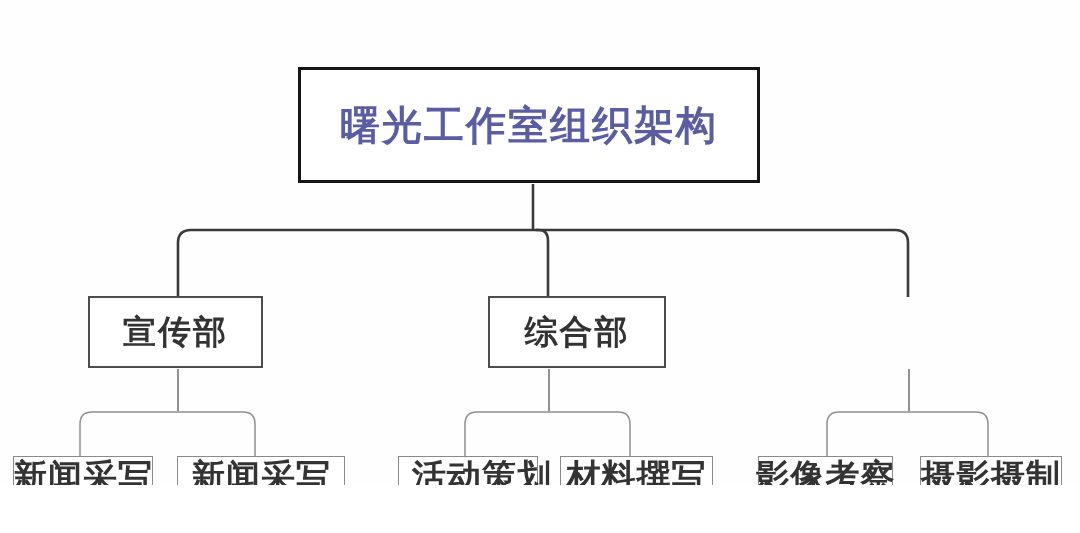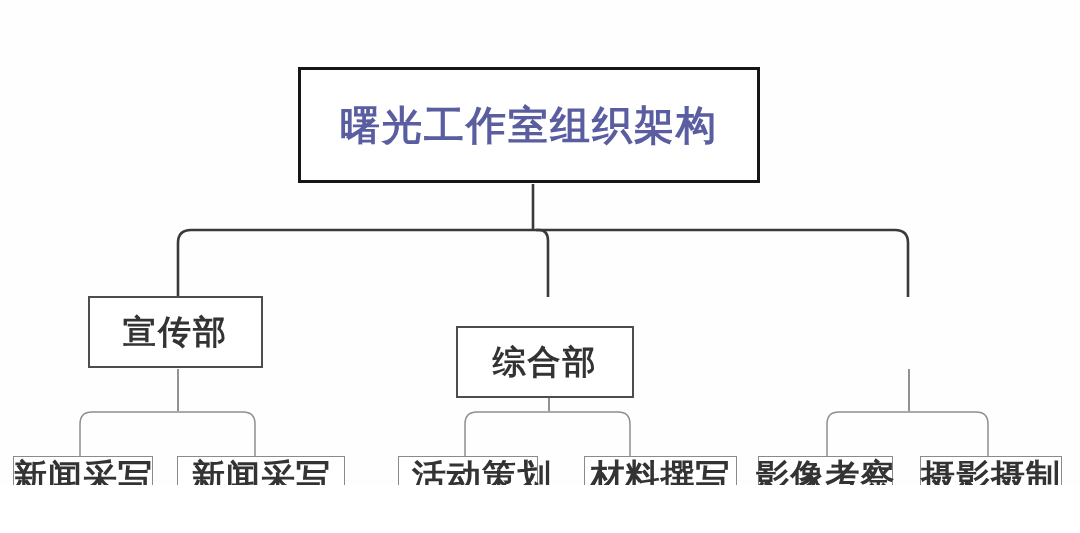--- a/index.html
+++ b/index.html
@@ -38,31 +38,31 @@
     border:3.5px solid var(--root-border);
     color:var(--title-text);
     font-size:40px;font-weight:700;letter-spacing:2px;
   }
   .node-dept{
     border:2px solid var(--dept-border);
     top:296px;height:72px;
     font-size:33px;font-weight:700;letter-spacing:2px;
   }
   .dept-1{left:88px;width:175px;}
-  .dept-2{left:456px;width:178px;margin-top:30px;}
+  .dept-2{left:488px;width:178px;}
   .dept-3{left:818px;width:179px;}
   .node-leaf{
     border:1.5px solid var(--leaf-border);
     top:456px;height:41px;
     font-size:34px;font-weight:700;letter-spacing:1px;
   }
   .leaf-1{left:13px;width:140px;}
   .leaf-2{left:177px;width:168px;}
   .leaf-3{left:398px;width:140px;padding-left:28px;}
-  .leaf-4{left:584px;width:153px;}
+  .leaf-4{left:560px;width:153px;}
   .leaf-5{left:758px;width:135px;}
   .leaf-6{left:920px;width:142px;}
 </style>
 </head>
 <body>
 
 <div class="canvas">
 
   <svg class="connectors" viewBox="0 0 1080 533" xmlns="http://www.w3.org/2000/svg" aria-hidden="true">
 

